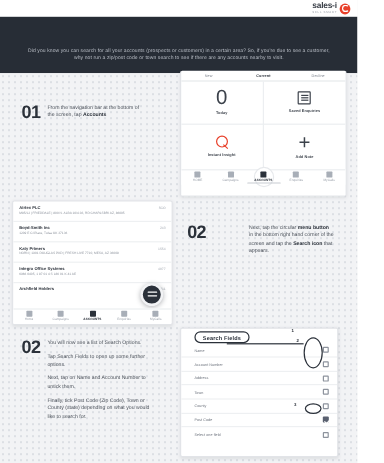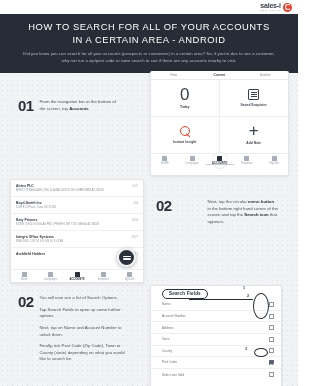--- a/index.html
+++ b/index.html
@@ -201,22 +201,21 @@
       <div>
         <div class="logo-word">sales-i</div>
         <div class="logo-sub">SELL SMART</div>
       </div>
       <div class="logo-mark"></div>
     </div>
   </div>
 
   <div class="header">
     <h1>
-      <span>HOW TO SEARCH FOR ALL OF YOUR ACCOUNTS</span><br>
-      <span>IN A CERTAIN AREA - ANDROID</span>
+      <br>
     </h1>
     <p>Did you know you can search for all your accounts (prospects or customers) in a certain area? So, if you're due to see a customer, why not run a zip/post code or town search to see if there are any accounts nearby to visit.</p>
   </div>
 
   <div class="body">
 
     <div class="sec1 step">
 
       <div class="copy">
         <div class="num">01</div>

